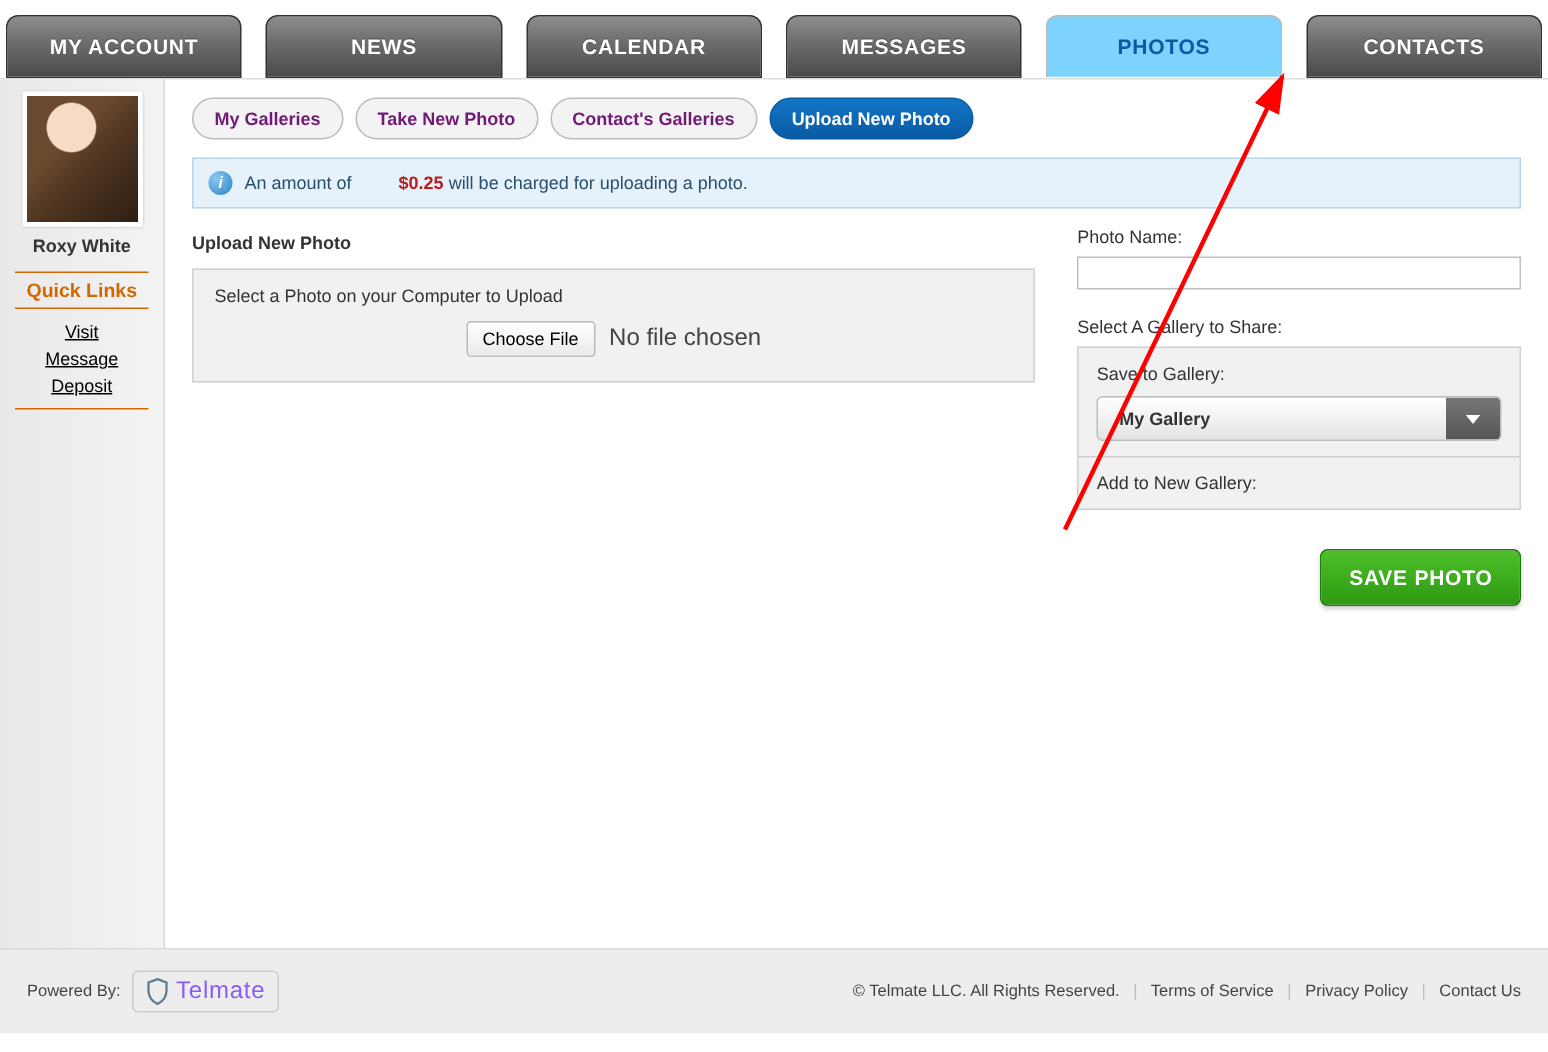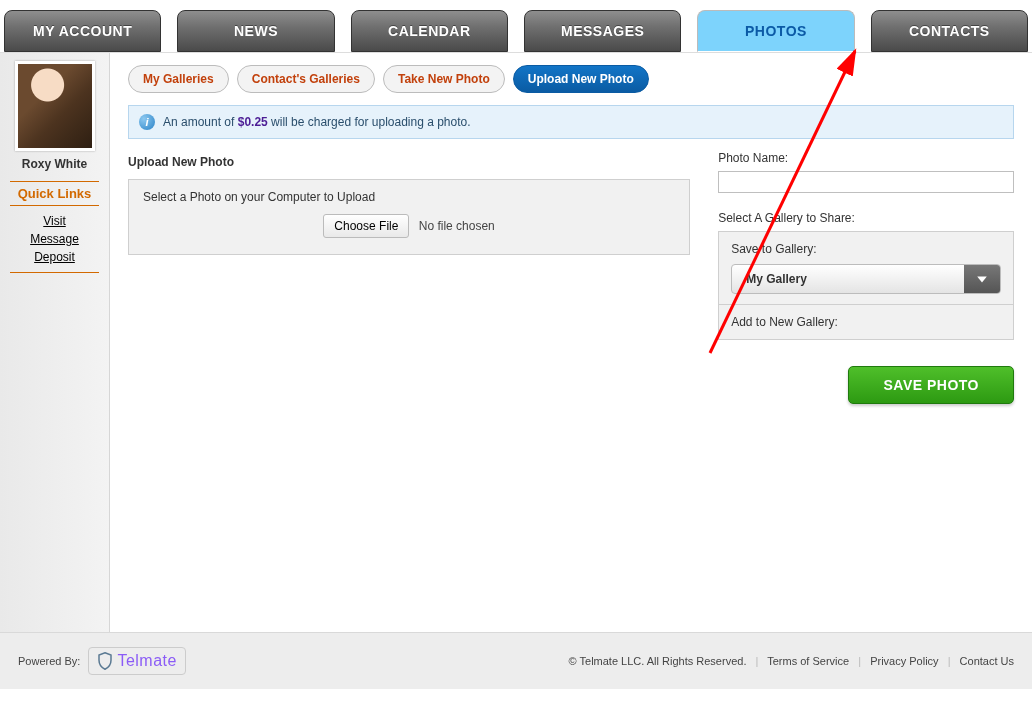--- a/index.html
+++ b/index.html
@@ -101,21 +101,21 @@
   
   .main {
     flex: 1;
     padding: 12px 18px;
     position: relative;
   }
   .subtabs { display: flex; gap: 8px; margin-bottom: 12px; }
   .pill {
     border: 1px solid #bcbcbc;
     background: #f3f3f3;
-    color: #c2410c;
+    color: #701a75;
     font-weight: bold;
     font-size: 12px;
     padding: 6px 14px;
     border-radius: 14px;
     cursor: pointer;
   }
   .pill.active {
     background: linear-gradient(to bottom, #1275c7, #0a5ba3);
     border-color: #0a5ba3;
     color: #fff;
@@ -131,21 +131,21 @@
     font-size: 12px;
     color: #2a4e6c;
   }
   .info-icon {
     width: 16px; height: 16px; border-radius: 50%;
     background: radial-gradient(circle at 30% 30%, #8cc8f0, #2a83c7);
     color: #fff; font-weight: bold; font-size: 11px;
     display: flex; align-items: center; justify-content: center;
     font-style: italic;
   }
-  .info-bar b { color: #4c1d95; }
+  .info-bar b { color: #b91c1c; margin-left: 28px; }
 
   .two-col {
     display: flex;
     gap: 28px;
     align-items: flex-start;
     margin-top: 8px;
   }
   .left-col { flex: 1.9; }
   .right-col { flex: 1; }
 
@@ -162,21 +162,21 @@
   .upload-box .hint { font-size: 12px; margin-bottom: 10px; }
   .file-row { text-align: center; }
   .choose-btn {
     border: 1px solid #bbb;
     background: linear-gradient(to bottom, #fff, #e9e9e9);
     border-radius: 3px;
     padding: 4px 10px;
     font-size: 12px;
     cursor: pointer;
   }
-  .file-status { margin-left: 6px; color: #444; font-size: 12px; }
+  .file-status { margin-left: 6px; color: #444; font-size: 16px; }
 
   .label { font-size: 12px; margin: 4px 0 6px; }
   .text-input {
     width: 100%;
     height: 22px;
     border: 1px solid #bfbfbf;
     padding: 2px 4px;
     font-size: 12px;
   }
 
@@ -223,21 +223,21 @@
   .save-photo {
     float: right;
     margin-top: 26px;
     background: linear-gradient(to bottom, #4fbf2a, #2d9a12);
     color: #fff;
     font-weight: bold;
     font-size: 14px;
     letter-spacing: 0.5px;
     border: 1px solid #1f7a0d;
     border-radius: 5px;
-    padding: 10px 34px;
+    padding: 10px 18px;
     cursor: pointer;
     box-shadow: 0 2px 3px rgba(0,0,0,.2);
   }
 
   
   .annotation {
     position: absolute;
     left: 590px;
     top: -30px;
     pointer-events: none;
@@ -310,22 +310,22 @@
         <defs>
           <marker id="ah" markerWidth="10" markerHeight="10" refX="8" refY="3" orient="auto">
             <path d="M0,0 L9,3 L0,6 Z" fill="#ff0000"></path>
           </marker>
         </defs>
         <line x1="10" y1="330" x2="155" y2="28" stroke="#ff0000" stroke-width="3" marker-end="url(#ah)"></line>
       </svg>
 
       <div class="subtabs">
         <div class="pill">My Galleries</div>
+        <div class="pill">Take New Photo</div>
         <div class="pill">Contact's Galleries</div>
-        <div class="pill">Take New Photo</div>
         <div class="pill active">Upload New Photo</div>
       </div>
 
       <div class="info-bar">
         <div class="info-icon">i</div>
         <div>
           <span>An amount of </span><b>$0.25</b><span> will be charged for uploading a photo.</span>
         </div>
       </div>
 

